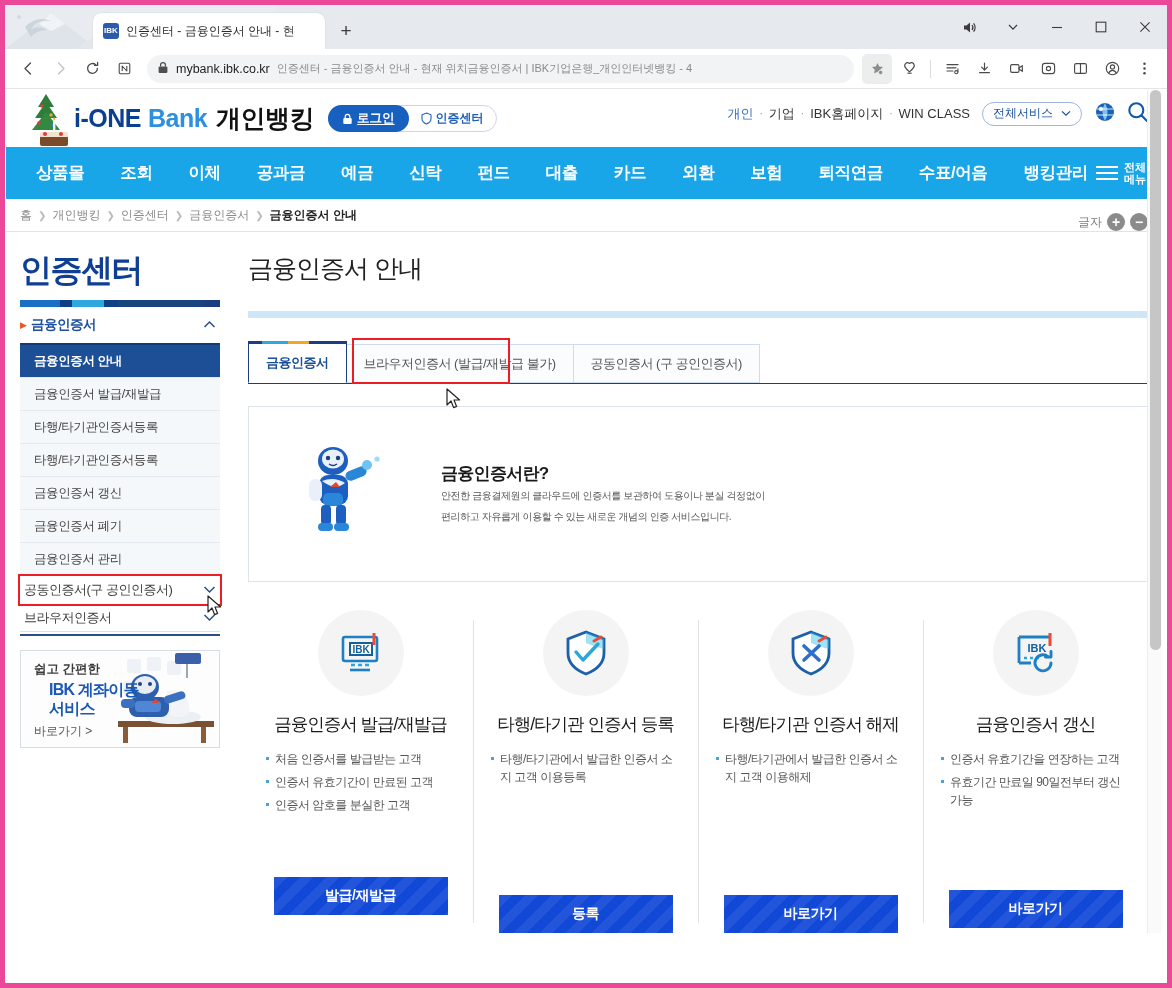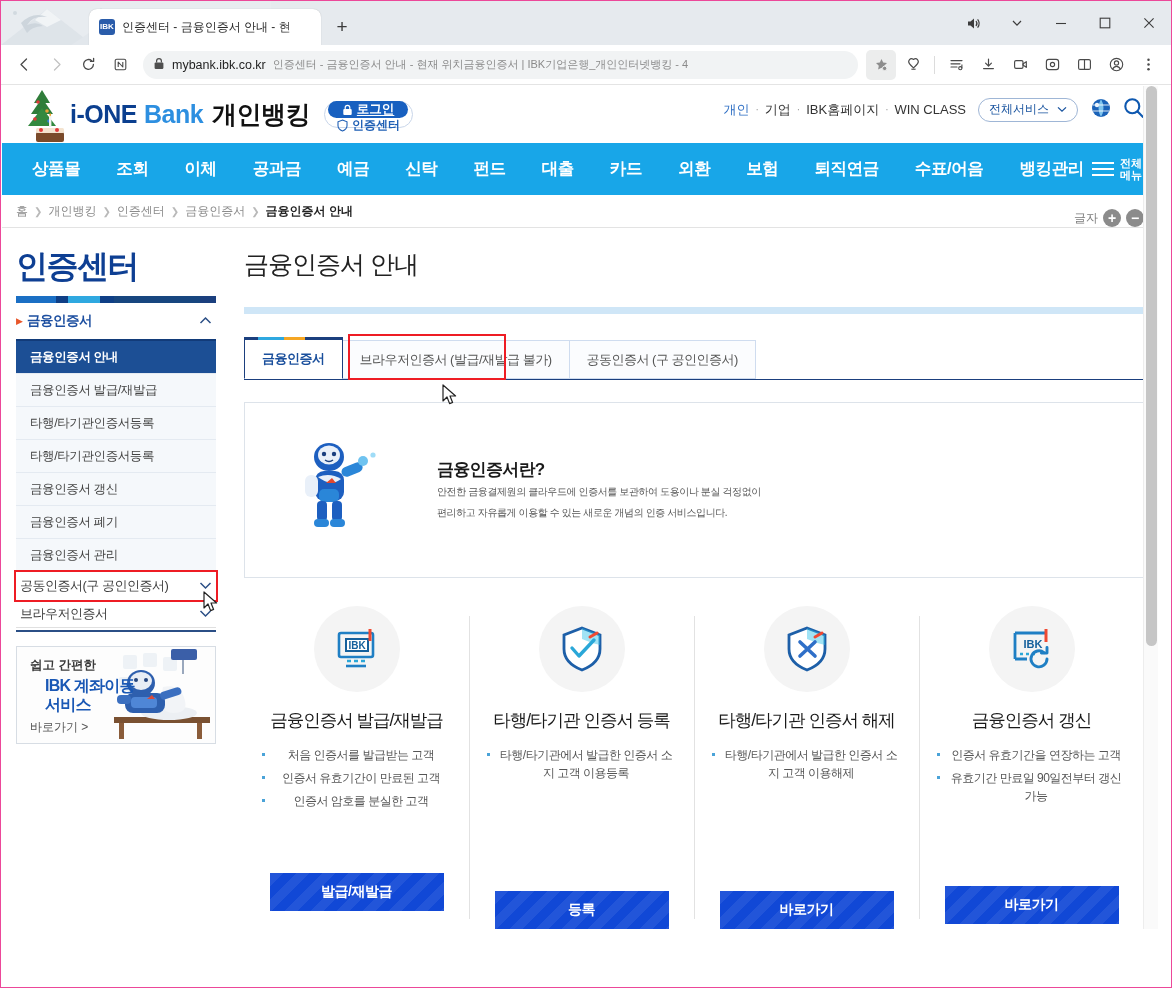--- a/index.html
+++ b/index.html
@@ -8,21 +8,21 @@
     font-family: "Liberation Sans", "DejaVu Sans", sans-serif;
     background: #ffffff;
     overflow: hidden;
   }
 
   
   #browser-window {
     width: 1172px; height: 988px;
     position: relative;
     background: #ffffff;
-    border: 1px solid #ec4899;
+    border: 5px solid #ec4899;
   }
 
   
   .tabstrip {
     height: 44px;
     background: linear-gradient(180deg, #e8ecef 0%, #dfe4e8 100%);
     position: relative;
     display: flex;
     align-items: flex-end;
     overflow: hidden;
@@ -125,21 +125,21 @@
     font-size: 25px; font-weight: bold; letter-spacing: -.5px;
     display: flex; align-items: baseline; margin-left: -4px;
   }
   .brand .b-i { color: #0b3f8f; }
   .brand .b-one { color: #0b3f8f; }
   .brand .b-bank { color: #2d8fe0; margin-left: 7px; font-weight: bold; }
   .brand .b-sub { color: #111; margin-left: 9px; font-weight: bold; }
   .auth-pill {
     margin-left: 14px; height: 27px;
     border: 1px solid #c9d6ea; border-radius: 14px;
-    display: flex; align-items: center; background: #fff; flex-direction: column;
+    display: flex; align-items: center; background: #fff;
   }
   .btn-login {
     height: 27px; padding: 0 14px; border-radius: 14px;
     background: #1860c0; color: #fff; font-size: 12.5px; font-weight: bold;
     display: flex; align-items: center; gap: 4px;
     margin: -1px 0 -1px -1px;
   }
   .btn-login u { text-underline-offset: 2px; }
   .btn-certcenter {
     height: 27px; padding: 0 12px;
@@ -307,21 +307,21 @@
     display: flex; align-items: center; justify-content: center;
   }
   .card-title {
     font-size: 17.5px; color: #1a1a1a; letter-spacing: -1px;
     margin-bottom: 14px; white-space: nowrap;
   }
   .card-list { text-align: left; padding: 0 6px; }
   .card-list li {
     list-style: none; font-size: 12px; color: #555;
     line-height: 18px; padding-left: 9px; position: relative;
-    margin-bottom: 5px; letter-spacing: -.5px; text-align: center;
+    margin-bottom: 5px; letter-spacing: -.5px;
   }
   .card-list li::before {
     content: ""; position: absolute; left: 0; top: 7px;
     width: 3px; height: 3px; background: #4aa3d8;
   }
   .card-btn {
     margin: 0 auto; width: 174px; height: 38px;
     background: #1148d6; color: #fff; font-size: 14px; font-weight: bold;
     display: flex; align-items: center; justify-content: center;
     letter-spacing: -.5px;

